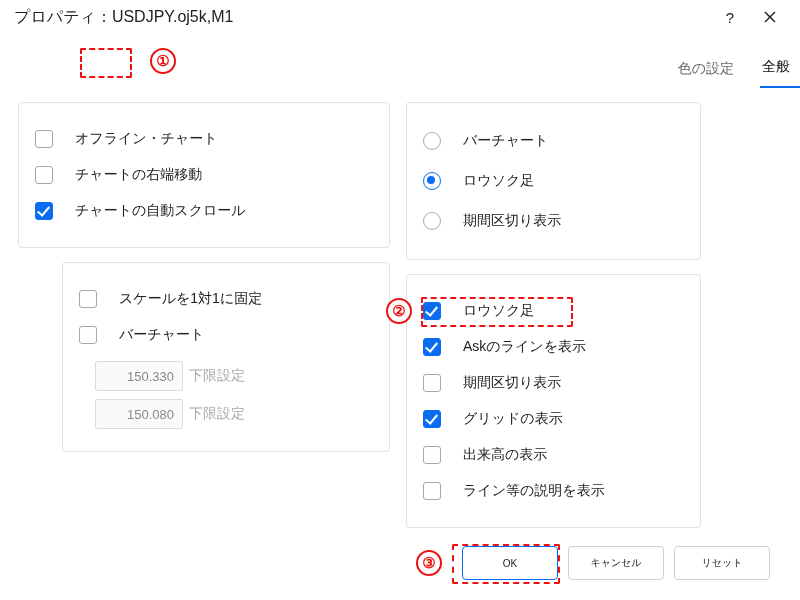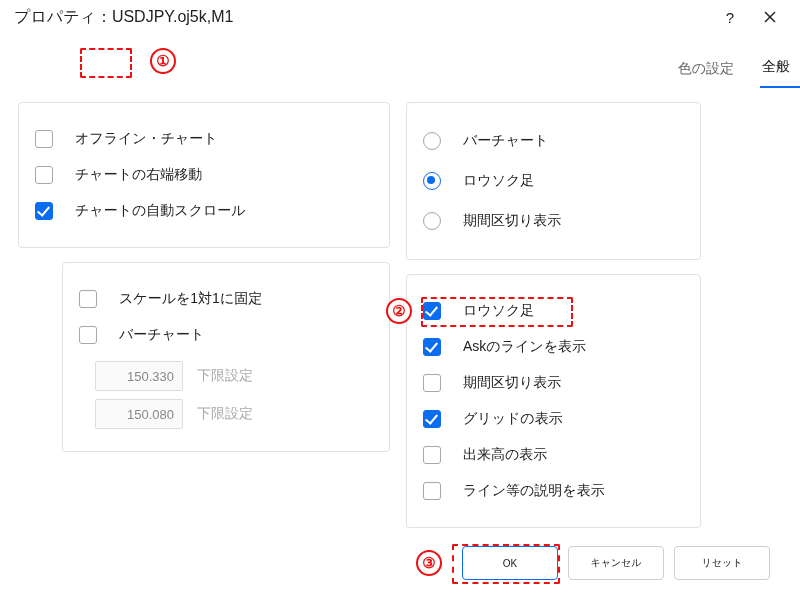--- a/index.html
+++ b/index.html
@@ -32,21 +32,21 @@
   .cb { width: 18px; height: 18px; border: 1.6px solid #a7a7a7; border-radius: 3px; position: relative; flex: none; }
   .cb.checked { background: #0a6cf1; border-color: #0a6cf1; }
   .cb.checked::after { content: ""; position: absolute; left: 4px; top: 0.5px; width: 5px; height: 10px; border: solid #fff; border-width: 0 2px 2px 0; transform: rotate(40deg); }
 
   
   .rd { width: 18px; height: 18px; border: 1.8px solid #a7a7a7; border-radius: 50%; position: relative; flex: none; }
   .rd.selected { border-color: #0a6cf1; }
   .rd.selected::after { content: ""; position: absolute; left: 3px; top: 3px; width: 8px; height: 8px; background: #0a6cf1; border-radius: 50%; }
 
   
-  .num-row { display: flex; align-items: center; gap: 14px; padding: 8px 0 0 16px; }
+  .num-row { display: flex; align-items: center; gap: 6px; padding: 8px 0 0 16px; }
   .numbox { width: 88px; height: 30px; border: 1px solid #ddd; background: #fafafa; display: flex; align-items: center; justify-content: flex-end; padding: 0 8px; color: #888; border-radius: 2px; font-size: 13px; }
   .numlabel { color: #aaa; font-size: 14px; }
 
   
   .footer { position: absolute; left: 0; right: 0; bottom: 8px; display: flex; justify-content: flex-end; gap: 10px; padding: 0 30px 12px 0; }
   .btn { min-width: 96px; height: 34px; border: 1px solid #cfcfcf; background: #fff; border-radius: 4px; display: flex; align-items: center; justify-content: center; font-size: 10px; color: #222; cursor: pointer; }
   .btn.primary { border-color: #0a6cf1; }
 
   
   .callout { position: absolute; pointer-events: none; }

